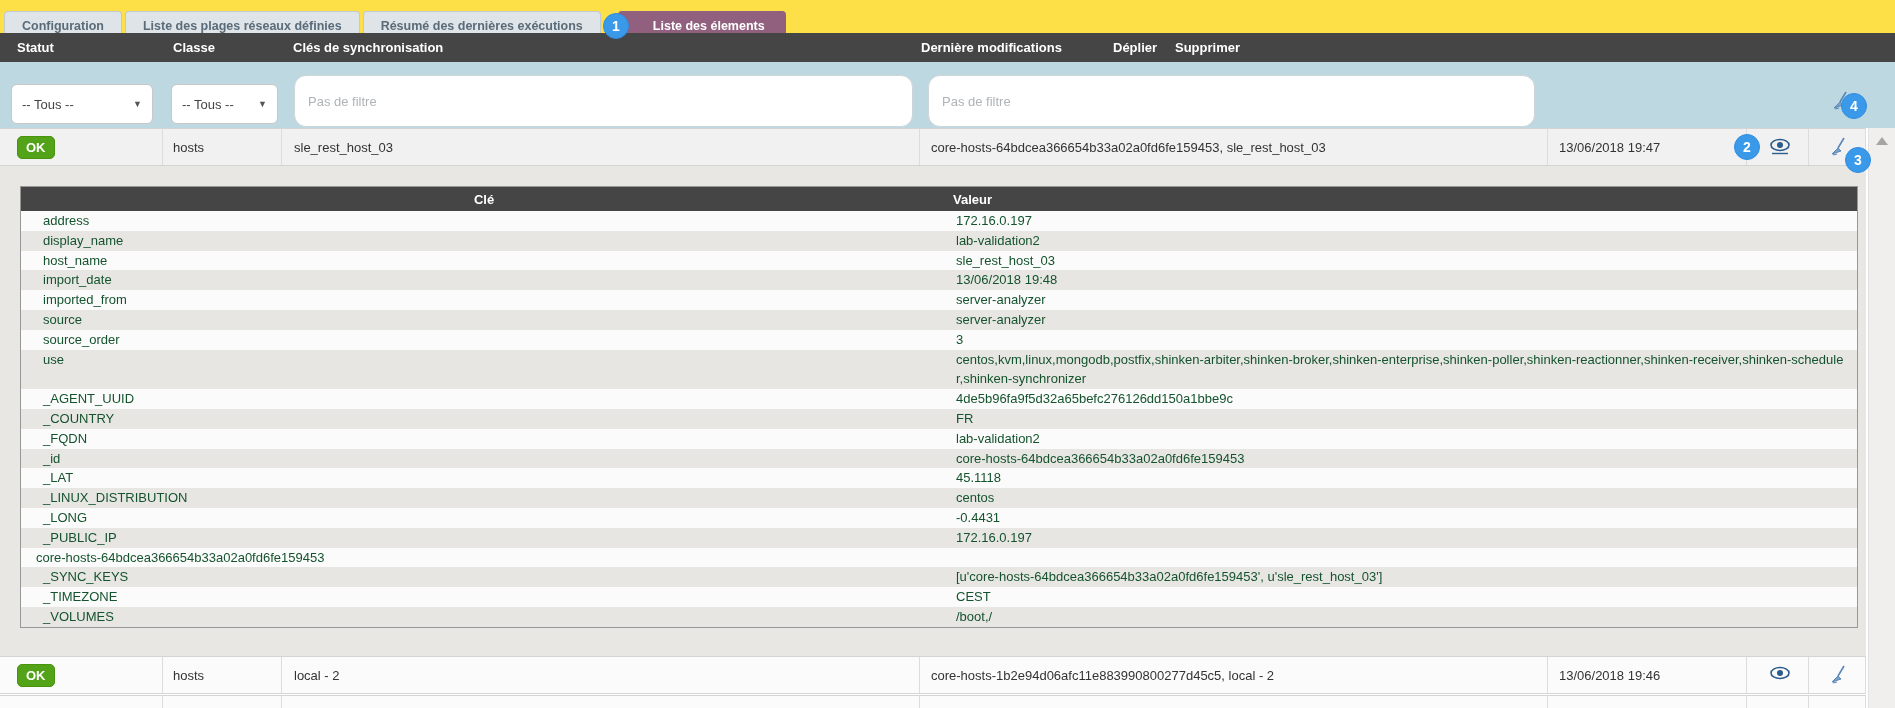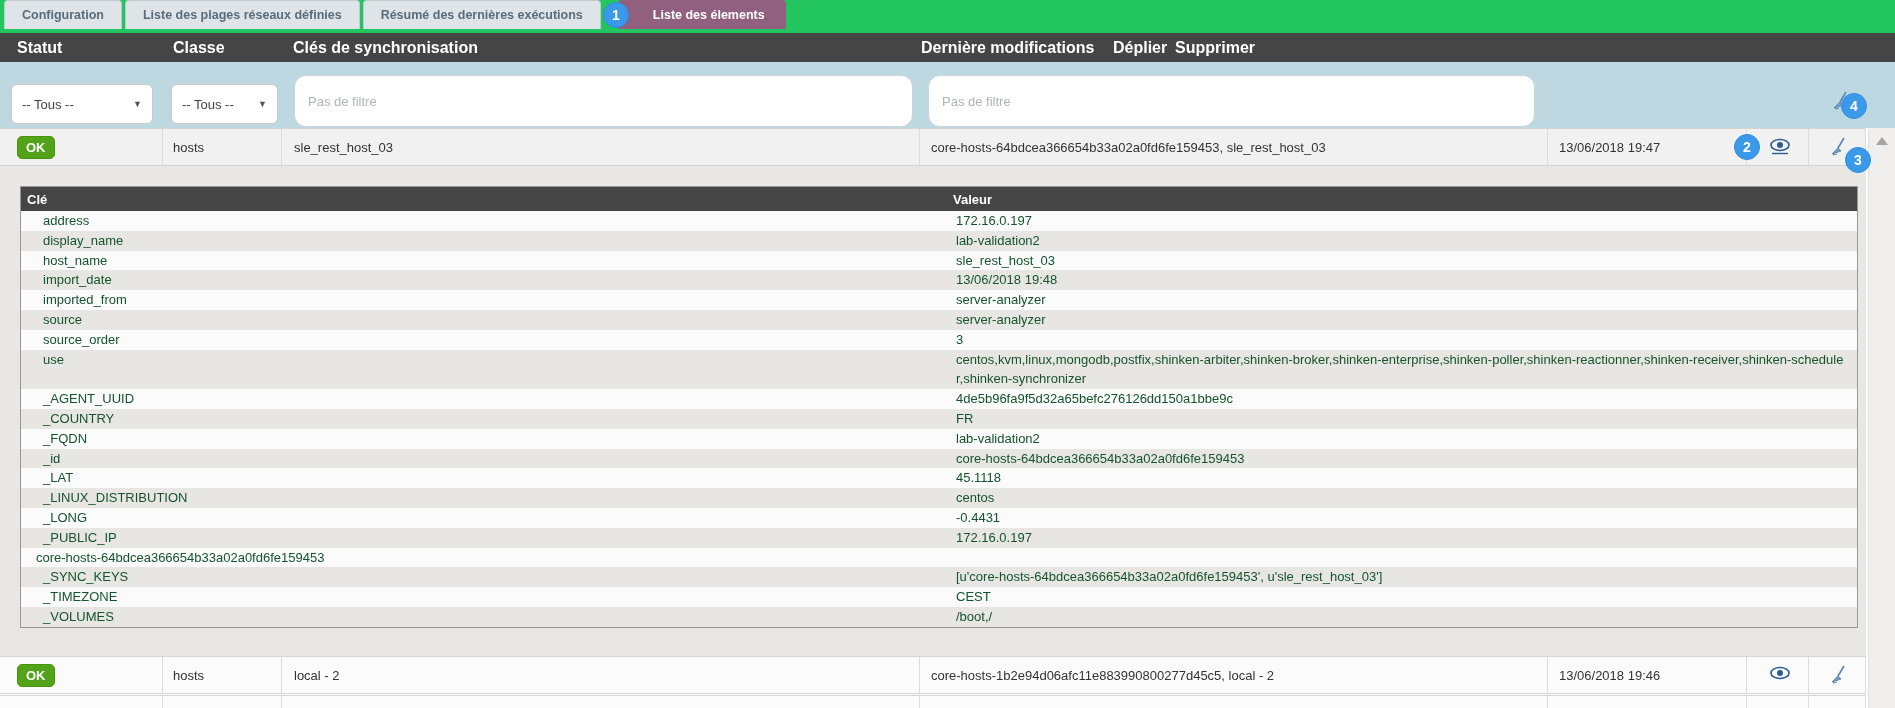--- a/index.html
+++ b/index.html
@@ -4,21 +4,21 @@
 <style>
   * { margin:0; padding:0; box-sizing:border-box; }
   body { background:#fff; }
   #app {
     position:relative; width:1895px; height:708px; overflow:hidden;
     font-family:"Liberation Sans", sans-serif; background:#fff; color:#333;
   }
   
   .tabbar {
     position:absolute; top:0; left:0; right:0; height:50px;
-    background:#22c55e; display:flex; align-items:flex-start; padding-left:4px;
+    background:#fde047; display:flex; align-items:center; padding-left:4px;
   }
   .tab {
     height:29px; background:#dfe4e8; border:1px solid #c2c9d0; border-bottom:none;
     border-radius:4px 4px 0 0; display:flex; align-items:center;
     padding:0 17px; font-size:12.5px; font-weight:bold; color:#5a6b79;
     margin-right:3px; white-space:nowrap; cursor:pointer;
   }
   .tab.active {
     background:#91607e; border-color:#91607e; color:#fff;
     position:relative; margin-left:14px; padding-left:34px; padding-right:20px;
@@ -27,21 +27,21 @@
     position:absolute; width:26px; height:26px; border-radius:50%;
     background:#3a99e8; color:#fff; font-size:14px; font-weight:bold;
     display:flex; align-items:center; justify-content:center; z-index:30;
     border:1px solid #2f8de0;
   }
   .callout-1 { left:-16px; top:1px; }
   
   .thead {
     position:absolute; top:33px; left:0; width:1895px; height:29px;
     background:#454545; display:flex; align-items:center;
-    color:#fff; font-size:16px; font-weight:bold;
+    color:#fff; font-size:13px; font-weight:bold;
   }
   
   .col-statut   { width:163px; padding-left:17px; }
   .col-classe   { width:119px; padding-left:10px; }
   .col-nom      { width:638px; padding-left:12px; }
   .col-sync     { width:628px; padding-left:11px; }
   .col-mod      { width:199px; padding-left:11px; }
   .col-deplier  { width:62px;  padding-left:4px; }
   .col-supp     { width:56px;  padding-left:4px; }
   
@@ -88,21 +88,21 @@
     background:#e9e7e4;
   }
   .detail-table {
     position:absolute; left:20px; top:20px; width:1838px;
     border:1px solid #979797; background:#fbfbfb;
   }
   .detail-head {
     height:24px; background:#454545; color:#fff; font-size:13px;
     font-weight:bold; display:flex; align-items:center;
   }
-  .dcol-key { width:920px; padding-left:6px; }
+  .dcol-key { width:920px; padding-left:6px;text-align:center; }
   .dcol-val { flex:1; padding-left:12px; }
   .detail-row { display:flex; background:#fbfbfb; line-height:19.8px; font-size:13px; color:#14532d; }
   .detail-row.alt { background:#e8e6e3; }
   .detail-key { width:920px; padding-left:22px; }
   .detail-value { flex:1; padding-left:15px; padding-right:12px; word-break:break-all; }
   
   .scrollbar {
     position:absolute; right:0; top:128px; width:27px; height:580px;
     background:#f1efed; border-left:1px solid #e3e1df; z-index:20;
   }

